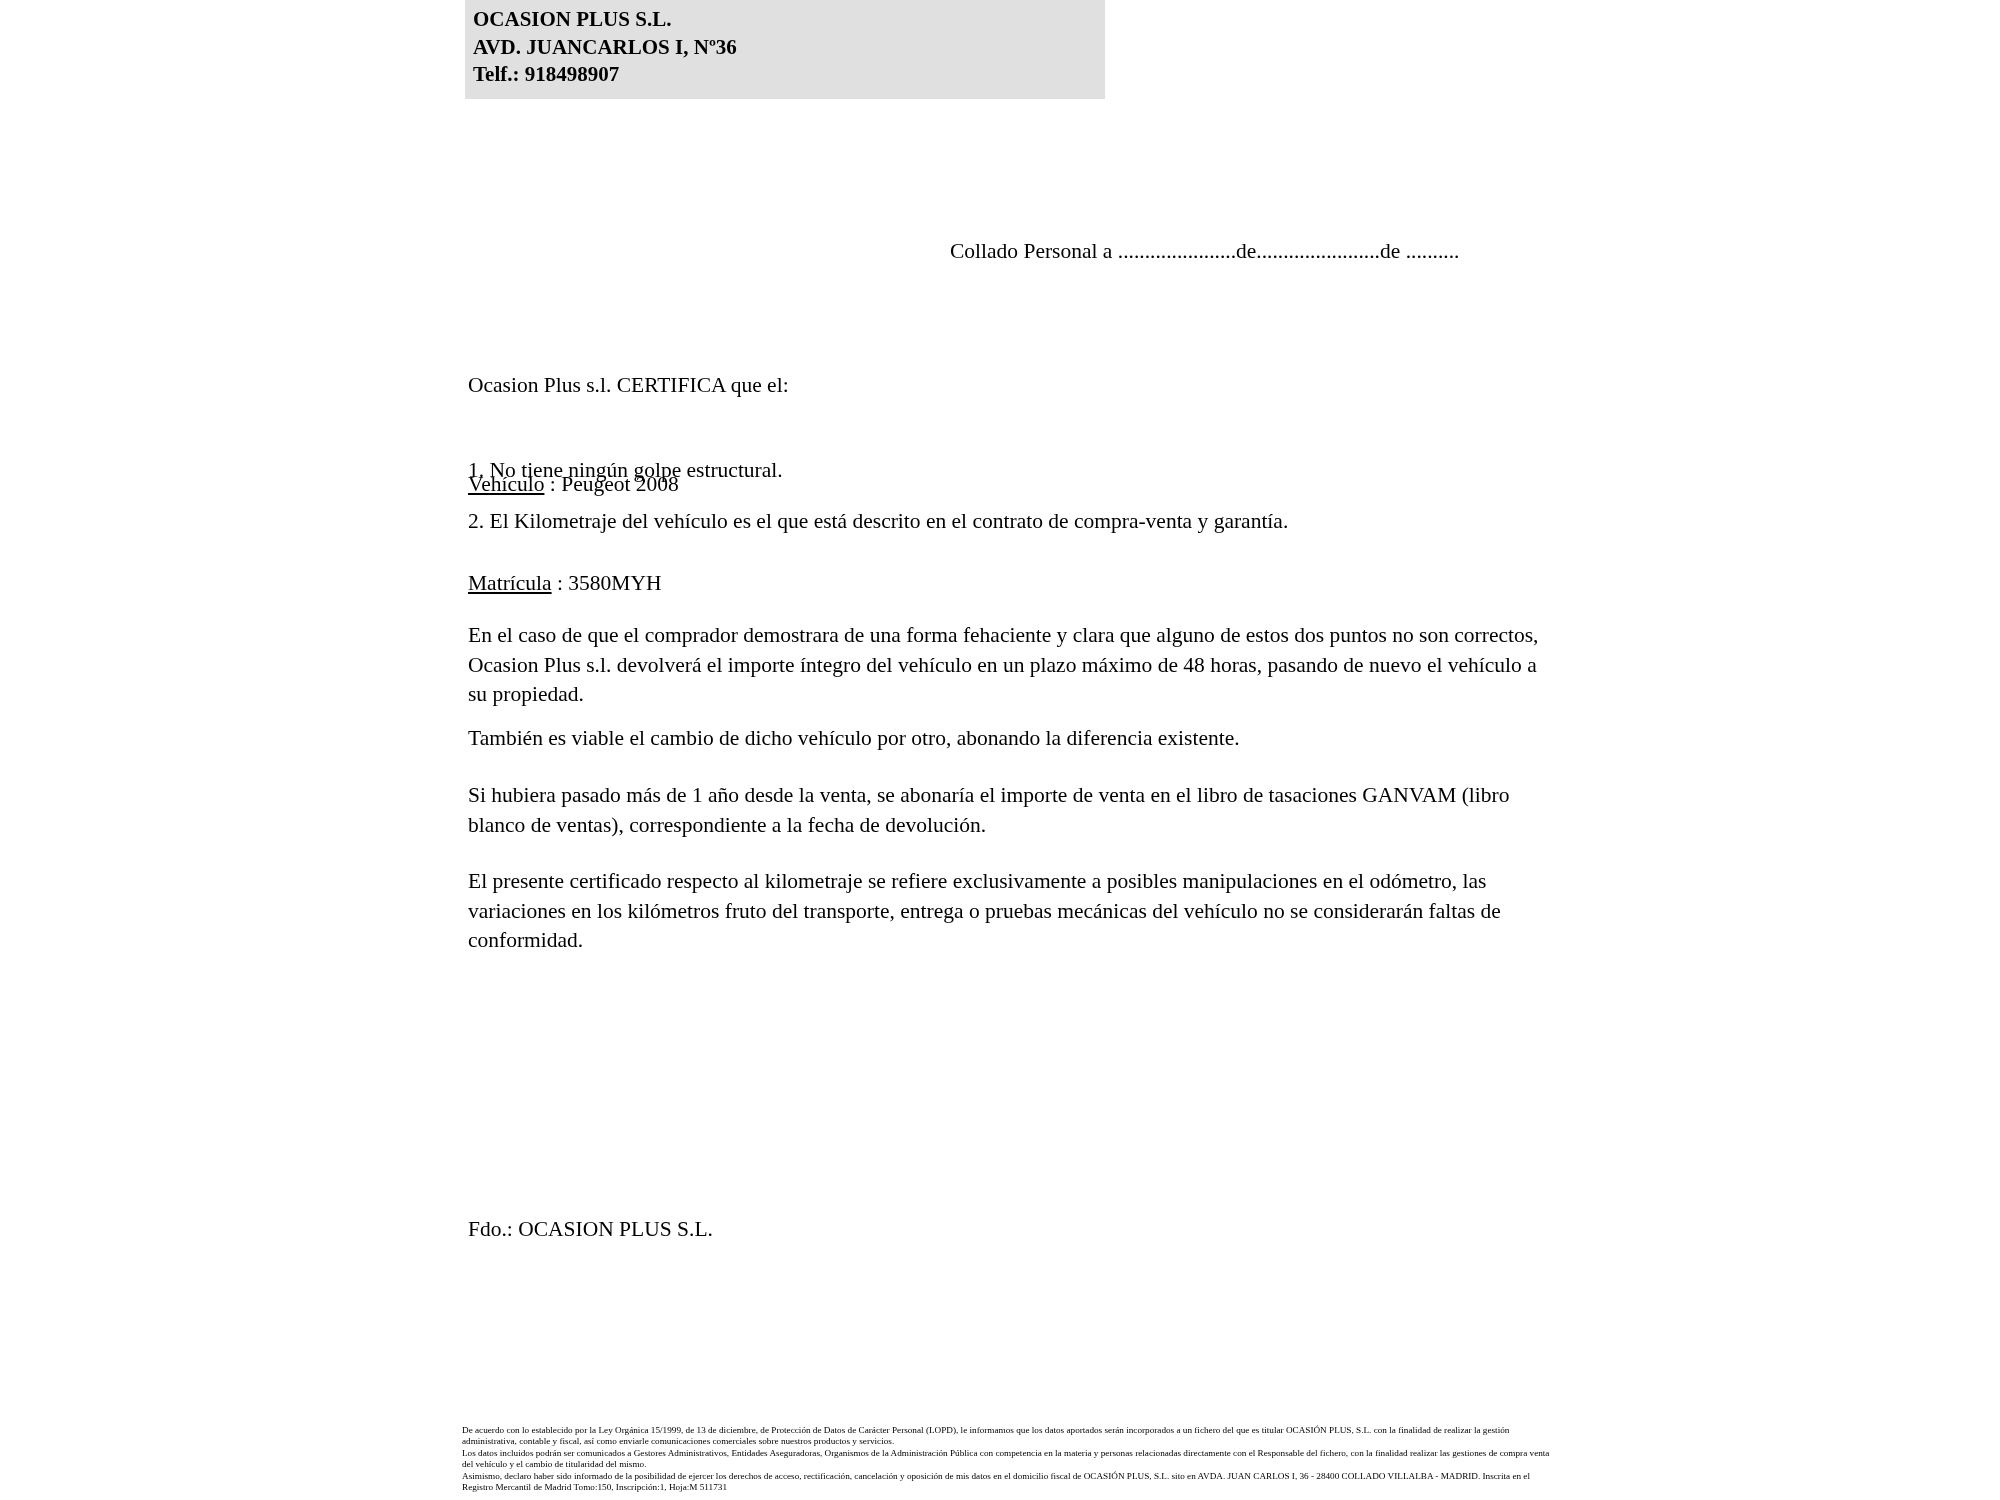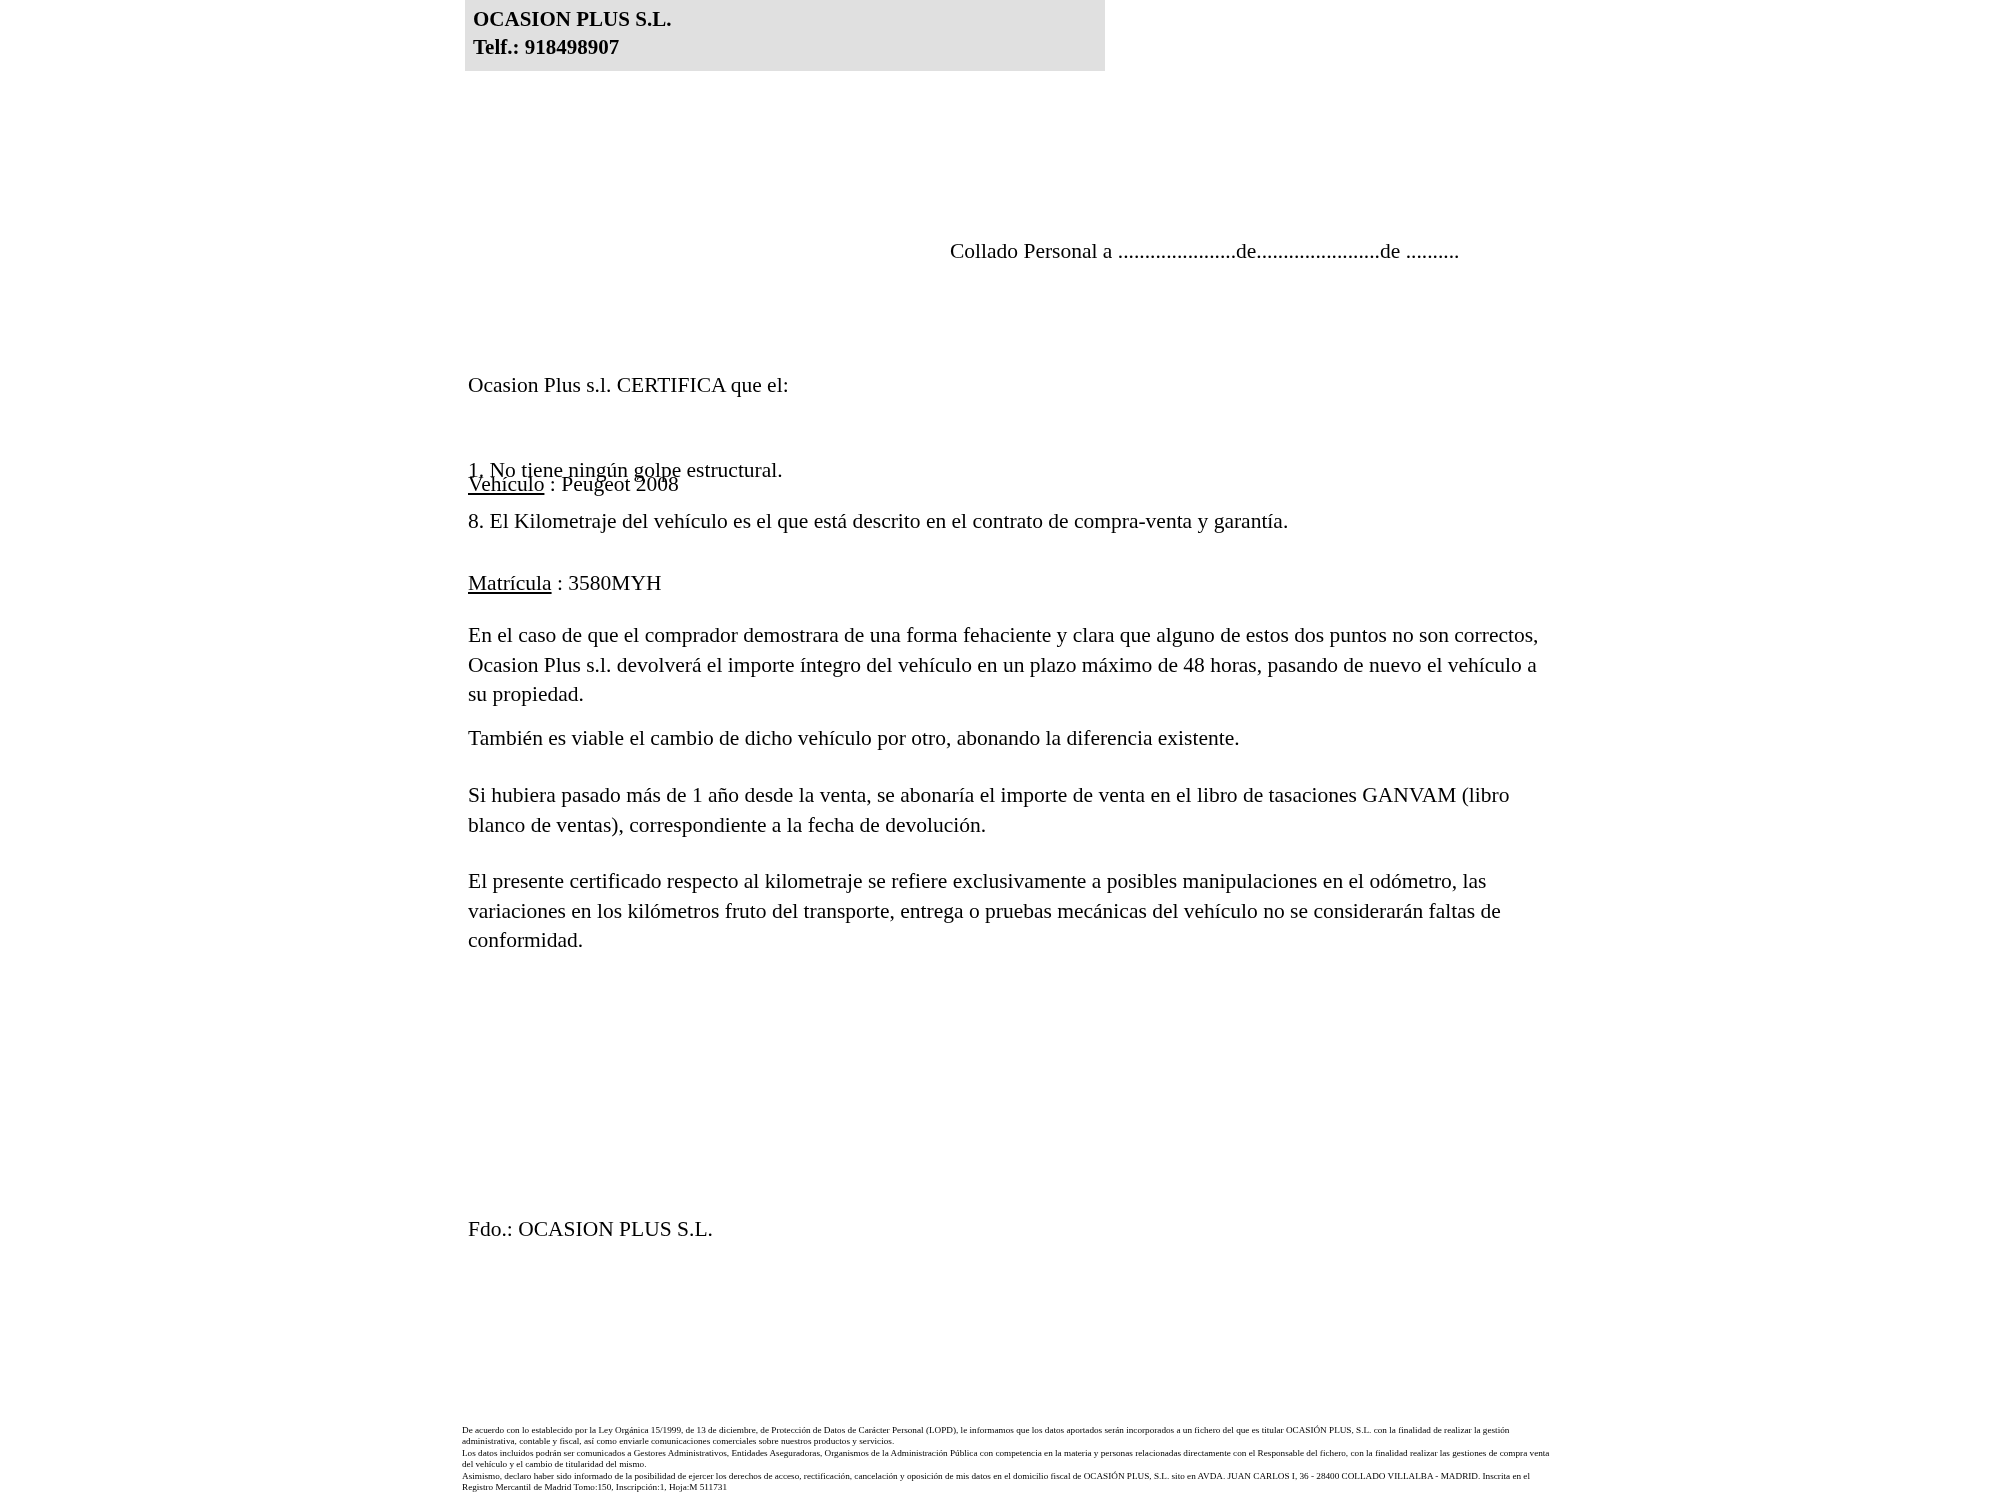--- a/index.html
+++ b/index.html
@@ -120,33 +120,34 @@
     padding: 0;
   }
 </style>
 </head>
 <body>
 
 <div class="page">
 
   <div class="letterhead">
     <div class="lh-line">OCASION PLUS S.L.</div>
+    <div class="lh-line">AVD. JUANCARLOS I, Nº36</div>
     <div class="lh-line">Telf.: 918498907</div>
   </div>
 
   <div class="date-line">Collado Personal a ......................de.......................de ..........</div>
 
   <div class="certifica">
     <span class="row">Ocasion Plus s.l. CERTIFICA que el:</span>
     <span class="row"><span class="u">Vehículo</span><span> : </span><span>Peugeot 2008</span></span>
     <span class="row"><span class="u">Matrícula</span><span> : </span><span>3580MYH</span></span>
   </div>
 
   <div class="point" id="point-1">1. No tiene ningún golpe estructural.</div>
-  <div class="point" id="point-2">8. El Kilometraje del vehículo es el que está descrito en el contrato de compra-venta y garantía.</div>
+  <div class="point" id="point-2">2. El Kilometraje del vehículo es el que está descrito en el contrato de compra-venta y garantía.</div>
 
   <div class="para" id="para-1">En el caso de que el comprador demostrara de una forma fehaciente y clara que alguno de estos dos puntos no son correctos, Ocasion Plus s.l. devolverá el importe íntegro del vehículo en un plazo máximo de 48 horas, pasando de nuevo el vehículo a su propiedad.</div>
   <div class="para" id="para-2">También es viable el cambio de dicho vehículo por otro, abonando la diferencia existente.</div>
   <div class="para" id="para-3">Si hubiera pasado más de 1 año desde la venta, se abonaría el importe de venta en el libro de tasaciones GANVAM (libro blanco de ventas), correspondiente a la fecha de devolución.</div>
   <div class="para" id="para-4">El presente certificado respecto al kilometraje se refiere exclusivamente a posibles manipulaciones en el odómetro, las variaciones en los kilómetros fruto del transporte, entrega o pruebas mecánicas del vehículo no se considerarán faltas de conformidad.</div>
 
   <div class="signature">Fdo.: OCASION PLUS S.L.</div>
 
   <div class="legal">
     <p>De acuerdo con lo establecido por la Ley Orgánica 15/1999, de 13 de diciembre, de Protección de Datos de Carácter Personal (LOPD), le informamos que los datos aportados serán incorporados a un fichero del que es titular OCASIÓN PLUS, S.L. con la finalidad de realizar la gestión administrativa, contable y fiscal, así como enviarle comunicaciones comerciales sobre nuestros productos y servicios.</p>

